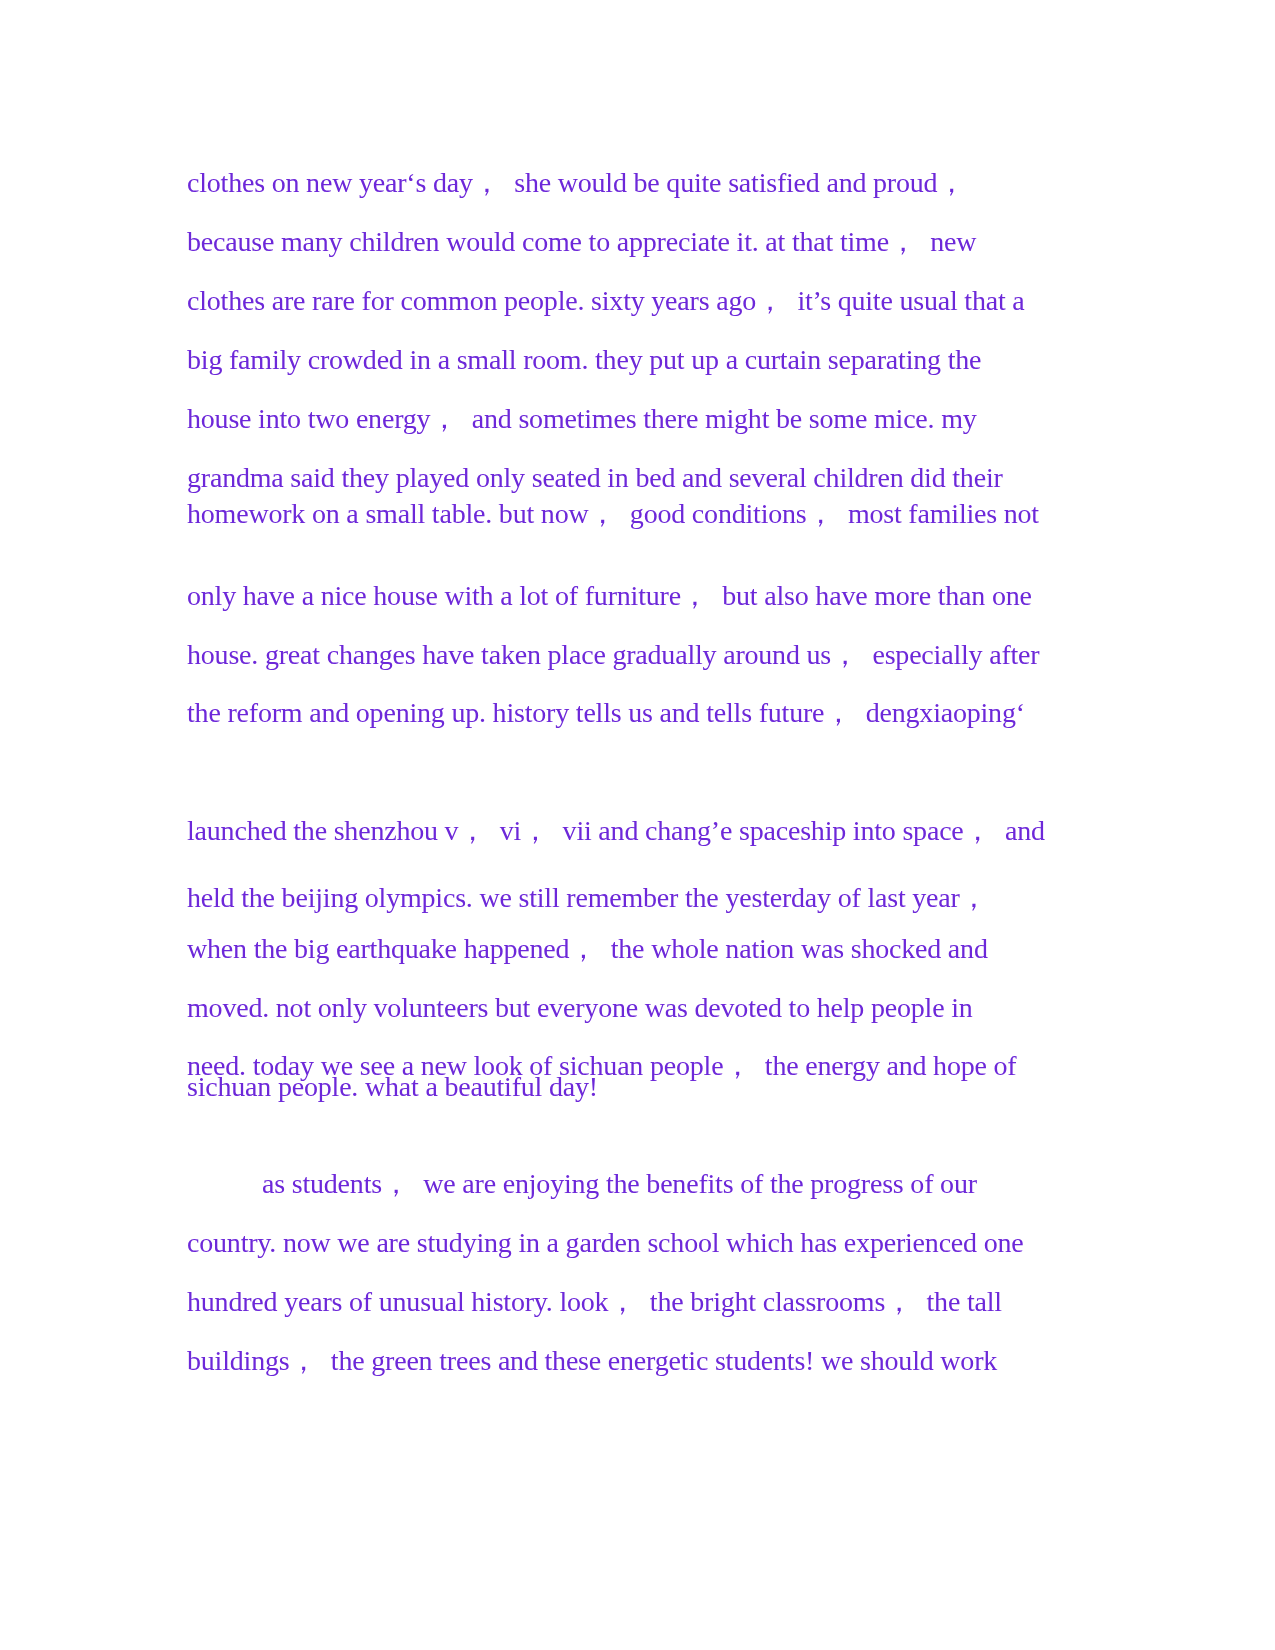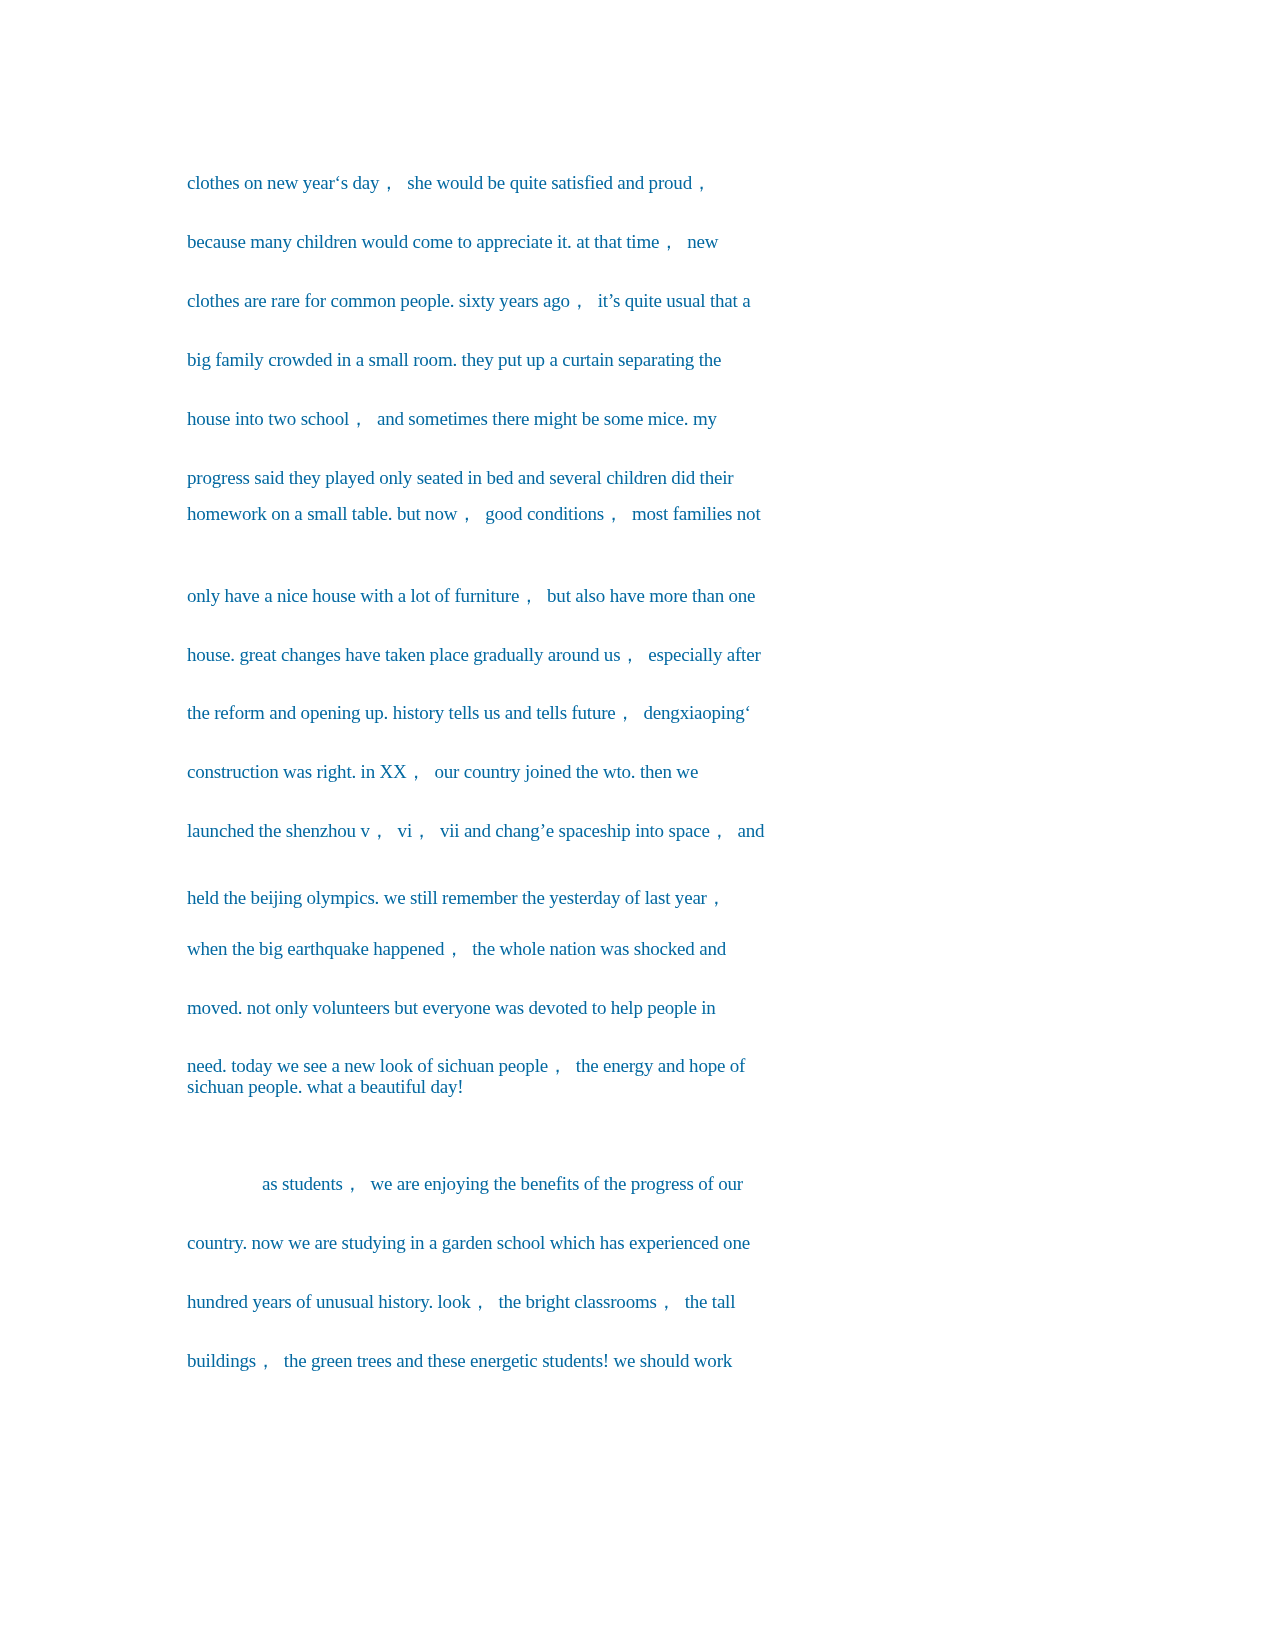--- a/index.html
+++ b/index.html
@@ -19,44 +19,43 @@
       top: 0;
       width: 1275px;
       height: 1650px;
       background: #ffffff;
     }
     .line {
       position: absolute;
       left: 187px;
       white-space: pre;
       font-family: "Liberation Serif", "DejaVu Serif", serif;
-      font-size: 19px;
-      color: #0369a1;
+      font-size: 28px;
+      color: #6d28d9;
       line-height: 32px;
       letter-spacing: -0.2px;
     }
     .line.indent {
       left: 262px;
     }
   </style>
 </head>
 <body>
 
 <div class="page">
   <div class="line" style="top:167px">clothes on new year‘s day，  she would be quite satisfied and proud，</div>
   <div class="line" style="top:226px">because many children would come to appreciate it. at that time，  new</div>
   <div class="line" style="top:285px">clothes are rare for common people. sixty years ago，  it’s quite usual that a</div>
   <div class="line" style="top:344px">big family crowded in a small room. they put up a curtain separating the</div>
-  <div class="line" style="top:403px">house into two school，  and sometimes there might be some mice. my</div>
-  <div class="line" style="top:462px">progress said they played only seated in bed and several children did their</div>
+  <div class="line" style="top:403px">house into two energy，  and sometimes there might be some mice. my</div>
+  <div class="line" style="top:462px">grandma said they played only seated in bed and several children did their</div>
   <div class="line" style="top:498px">homework on a small table. but now，  good conditions，  most families not</div>
   <div class="line" style="top:580px">only have a nice house with a lot of furniture，  but also have more than one</div>
   <div class="line" style="top:639px">house. great changes have taken place gradually around us，  especially after</div>
   <div class="line" style="top:697px">the reform and opening up. history tells us and tells future，  dengxiaoping‘</div>
-  <div class="line" style="top:756px">construction was right. in XX，  our country joined the wto. then we</div>
   <div class="line" style="top:815px">launched the shenzhou v，  vi，  vii and chang’e spaceship into space，  and</div>
   <div class="line" style="top:882px">held the beijing olympics. we still remember the yesterday of last year，</div>
   <div class="line" style="top:992px">moved. not only volunteers but everyone was devoted to help people in</div>
   <div class="line" style="top:933px">when the big earthquake happened，  the whole nation was shocked and</div>
   <div class="line" style="top:1050px">need. today we see a new look of sichuan people，  the energy and hope of</div>
   <div class="line" style="top:1071px">sichuan people. what a beautiful day!</div>
   <div class="line indent" style="top:1168px">as students，  we are enjoying the benefits of the progress of our</div>
   <div class="line" style="top:1227px">country. now we are studying in a garden school which has experienced one</div>
   <div class="line" style="top:1286px">hundred years of unusual history. look，  the bright classrooms，  the tall</div>
   <div class="line" style="top:1345px">buildings，  the green trees and these energetic students! we should work</div>

